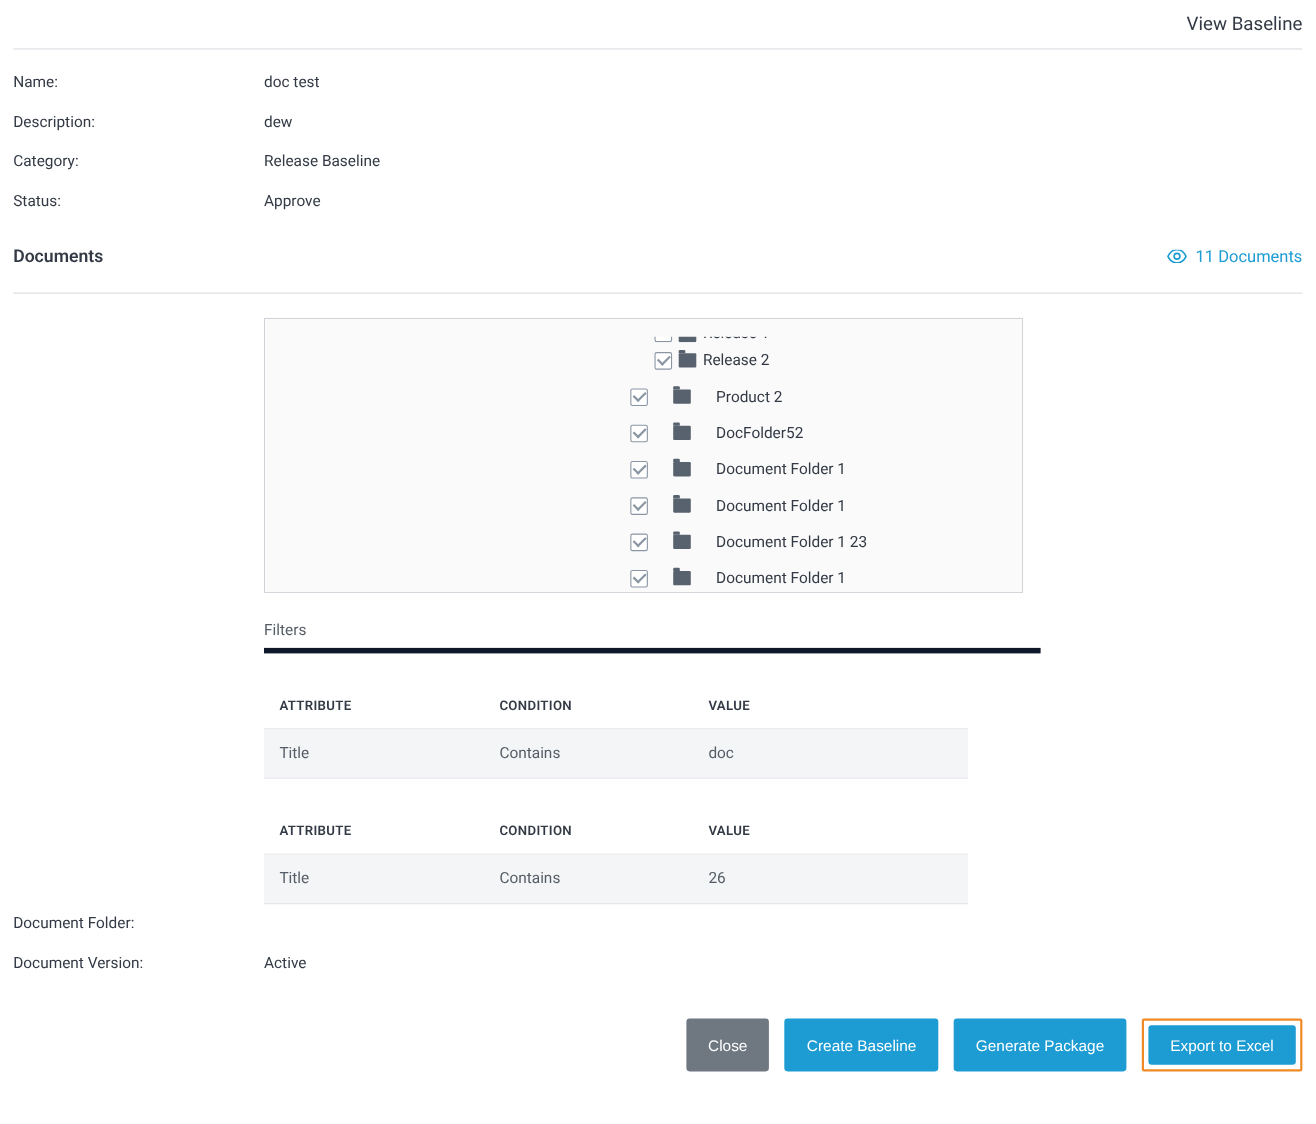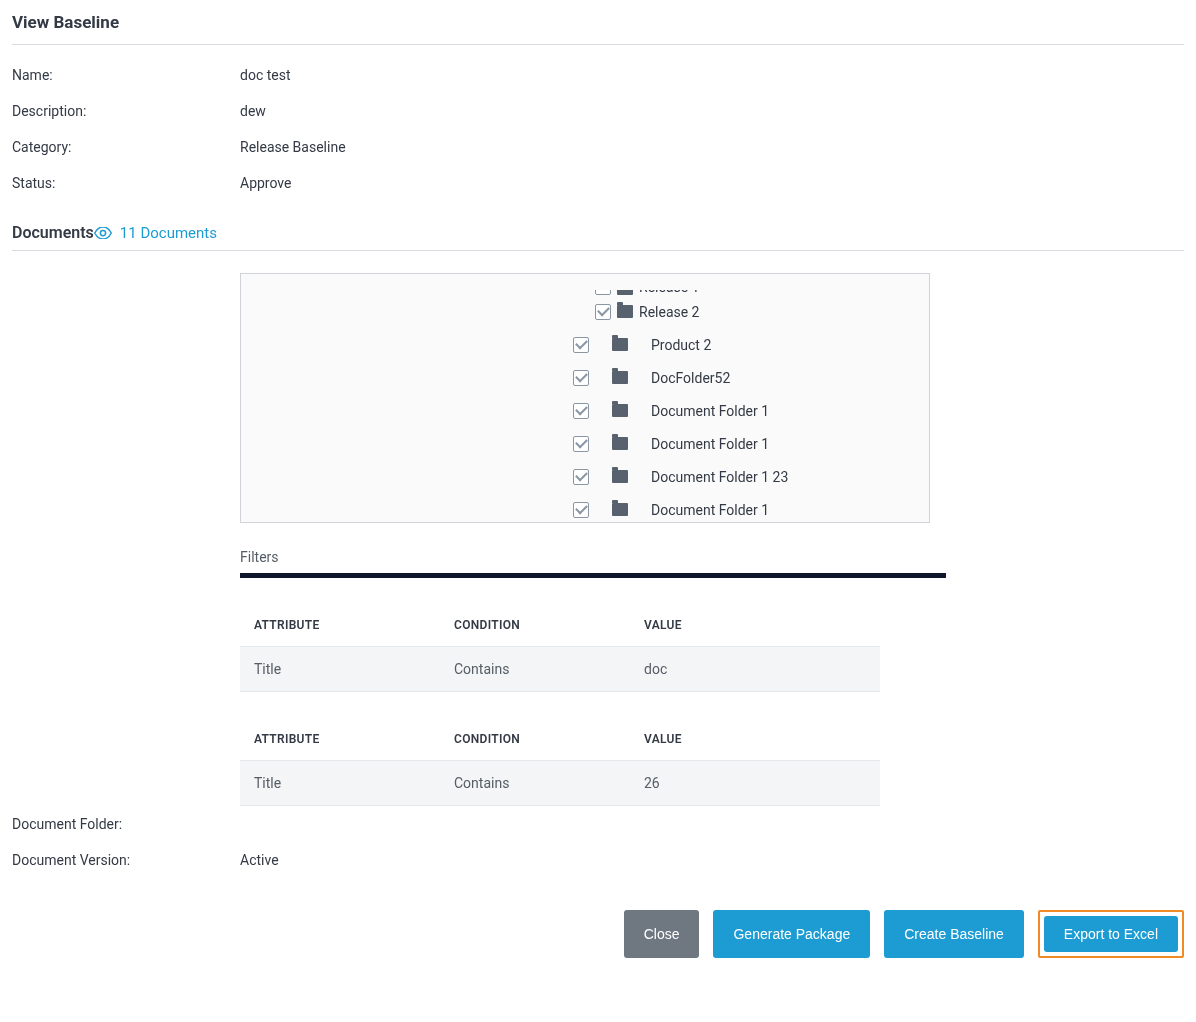--- a/index.html
+++ b/index.html
@@ -6,46 +6,47 @@
   body {
     font-family: -apple-system, "Segoe UI", Roboto, "Helvetica Neue", Arial, sans-serif;
     font-size: 14px;
     color: #333a45;
     background: #fff;
     padding: 8px 12px 40px 12px;
     width: 1196px;
   }
   .page-title {
     font-size: 17px;
-    font-weight: 700;
+    font-weight: 400;
     color: #333a45;
     padding: 4px 0 12px 0;
     border-bottom: 1px solid #d9dde2;
     margin-bottom: 22px;
+    text-align: right;
   }
   .field-row {
     display: flex;
     align-items: flex-start;
     margin-bottom: 20px;
   }
   .field-label {
     width: 228px;
     color: #333a45;
     font-size: 14px;
   }
   .field-value {
     color: #333a45;
     font-size: 14px;
   }
   .section-header {
     display: flex;
     align-items: center;
-    justify-content: flex-start;
+    justify-content: space-between;
     border-bottom: 1px solid #d9dde2;
-    padding-bottom: 8px;
+    padding-bottom: 24px;
     margin-top: 32px;
     margin-bottom: 22px;
   }
   .section-title {
     font-size: 16px;
     font-weight: 600;
     color: #333a45;
   }
   .doc-count {
     display: flex;
@@ -283,18 +284,18 @@
   </div>
 </div>
 
 <div class="field-row" style="margin-top:20px;">
   <div class="field-label">Document Version:</div>
   <div class="field-value">Active</div>
 </div>
 
 <div class="button-row">
   <button class="btn btn-grey">Close</button>
+  <button class="btn btn-blue">Create Baseline</button>
   <button class="btn btn-blue">Generate Package</button>
-  <button class="btn btn-blue">Create Baseline</button>
   <span class="highlight-box">
     <button class="btn btn-blue">Export to Excel</button>
   </span>
 </div>
 
 </body></html>

